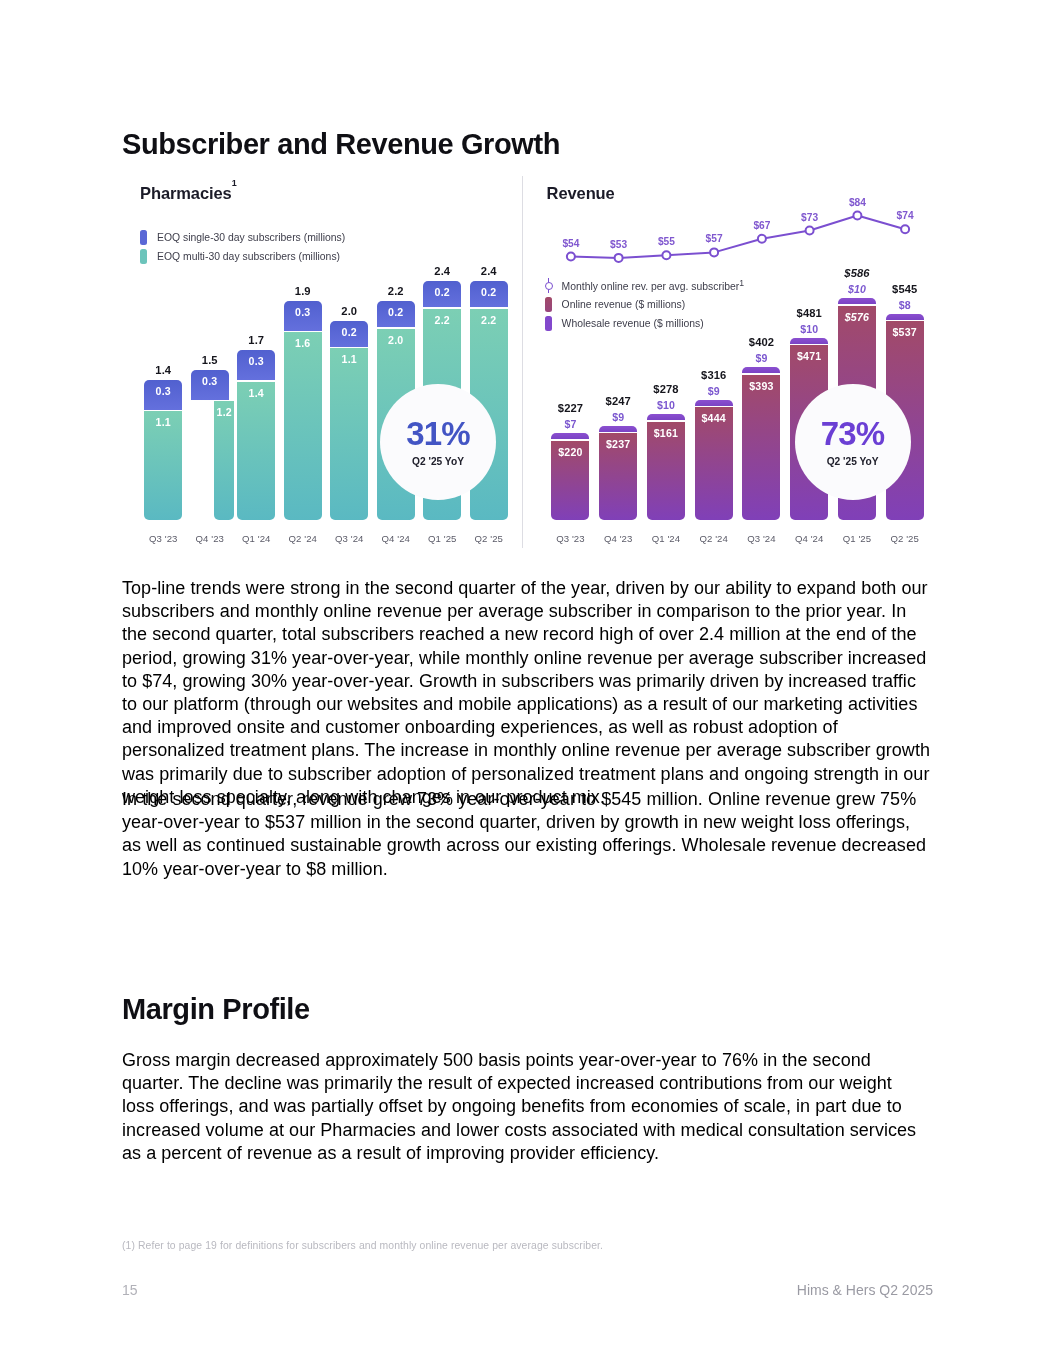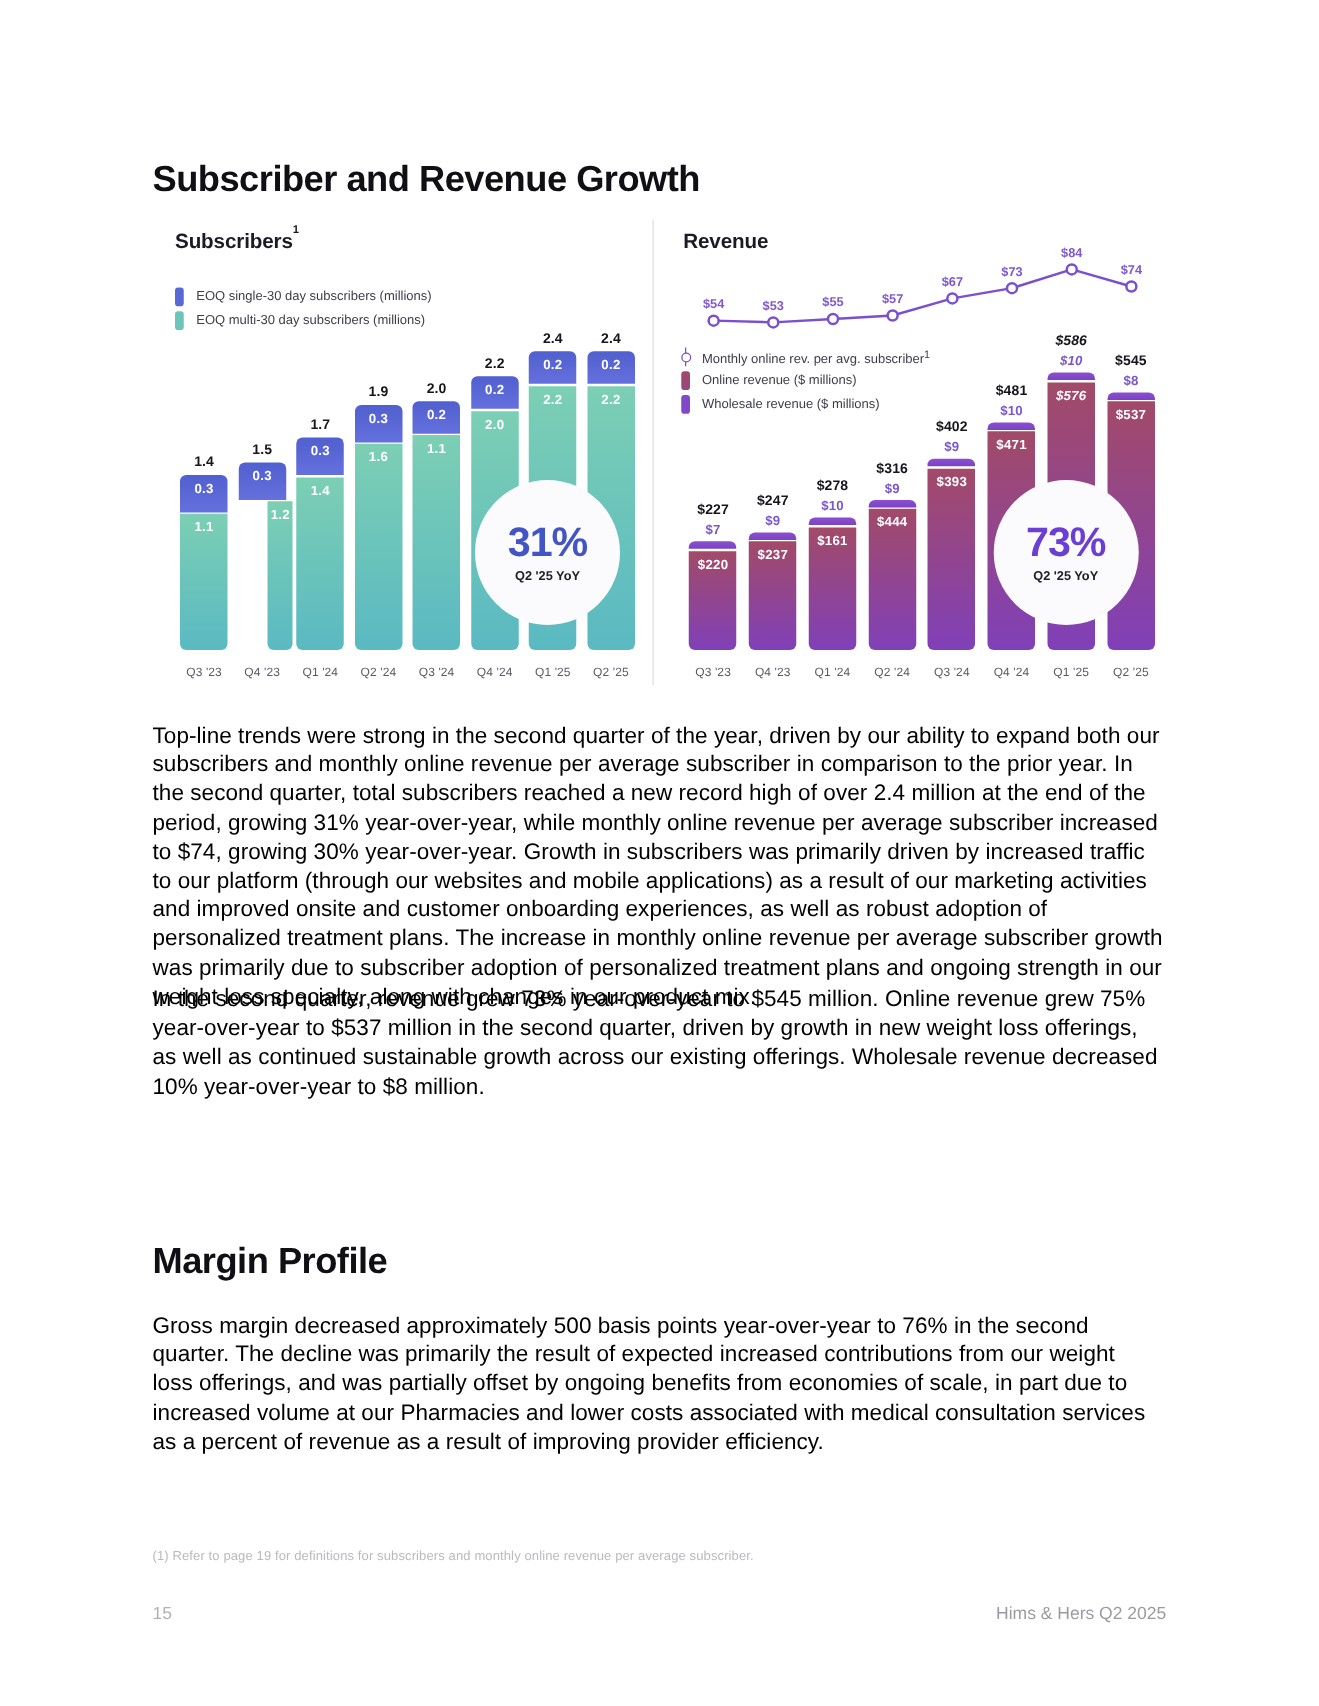--- a/index.html
+++ b/index.html
@@ -153,21 +153,21 @@
 <body>
 
 <div class="page">
 
   <h1 class="h1" id="page-title-subscriber">Subscriber and Revenue Growth</h1>
 
   <div class="charts">
 
     <div class="chart-panel panel-sub">
       <div class="chart-title">
-        <span>Subscribers</span><sup>1</sup>
+        <span>Pharmacies</span><sup>1</sup>
       </div>
 
       <div class="legend legend-sub">
         <div class="legend-row">
           <span class="sw" style="background:#5a68d6"></span>
           <span>EOQ single-30 day subscribers (millions)</span>
         </div>
         <div class="legend-row">
           <span class="sw" style="background:#6cc4bb"></span>
           <span>EOQ multi-30 day subscribers  (millions)</span>
@@ -207,21 +207,21 @@
                 <span>1.4</span>
               </div>
             </div>
           </div>
           <div class="col" style="width: 12.5%;">
             <div class="total-lbl">1.9</div>
             <div class="bar-stack">
               <div class="seg seg-blue" style="height: 29.6604px; width: 38px;">
                 <span>0.3</span>
               </div>
-              <div class="seg seg-teal" style="height: 165px; width: 38px;">
+              <div class="seg seg-teal" style="height: 188px; width: 38px;">
                 <span>1.6</span>
               </div>
             </div>
           </div>
           <div class="col" style="width: 12.5%;">
             <div class="total-lbl">2.0</div>
             <div class="bar-stack">
               <div class="seg seg-blue" style="height: 26px; width: 38px;">
                 <span>0.2</span>
               </div>

